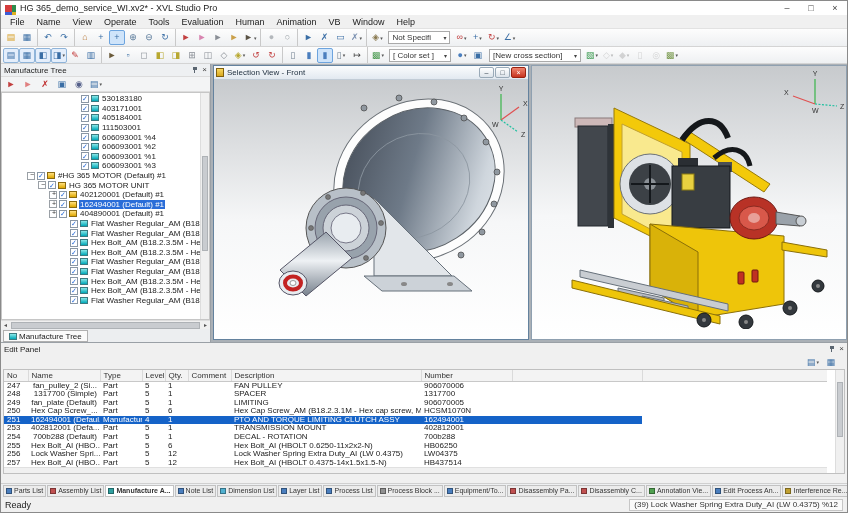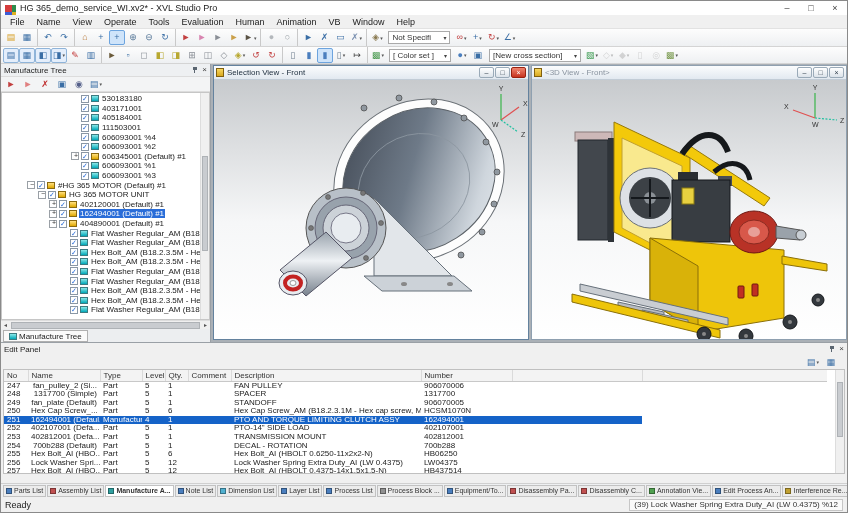--- a/index.html
+++ b/index.html
@@ -422,26 +422,20 @@
               <span class="tlabel">606093001 %4</span>
             </div>
 
             <div class="treerow" style="--ind: 5;">
               <span class="expander"></span>
               <span class="cb"></span>
               <span class="ticon"></span>
               <span class="tlabel">606093001 %2</span>
             </div>
 
-            <div class="treerow" style="--ind: 5;">
-              <span class="expander plus"></span>
-              <span class="cb"></span>
-              <span class="ticon assembly"></span>
-              <span class="tlabel">606345001 (Default) #1</span>
-            </div>
 
             <div class="treerow" style="--ind: 5;">
               <span class="expander"></span>
               <span class="cb"></span>
               <span class="ticon"></span>
               <span class="tlabel">606093001 %1</span>
             </div>
 
             <div class="treerow" style="--ind: 5;">
               <span class="expander"></span>
@@ -641,29 +635,20 @@
             </g>
             <text x="287" y="11" text-anchor="middle">Y</text>
             <text x="309" y="26">X</text>
             <text x="307" y="57">Z</text>
             <text x="278" y="47">W</text>
           </svg>
         </div>
       </div>
 
       <div class="mdiwin inactive" style="left:320px;width:316px;">
-        <div class="mdititle">
-          <span class="docicon"></span>
-          <span>&lt;3D View - Front&gt;</span>
-          <span class="mdibtns">
-            <span class="mdibtn">–</span>
-            <span class="mdibtn">□</span>
-            <span class="mdibtn">×</span>
-          </span>
-        </div>
         <div class="viewport">
           <svg width="314" height="263" viewBox="0 0 314 263">
 
             <rect x="43" y="52" width="37" height="9" fill="#cdb8b8" stroke="#8a7a7a"></rect>
             <rect x="46" y="60" width="30" height="100" fill="#42474d" stroke="#23282e"></rect>
             <rect x="76" y="58" width="6" height="104" fill="#2e3338"></rect>
 
             <polygon points="82,42 158,78 158,190 82,152" fill="#f3c90a" stroke="#96790a"></polygon>
             <polygon points="90,58 150,86 150,180 90,148" fill="#f9e98e" stroke="#c0a030"></polygon>
 
@@ -803,21 +788,21 @@
                 <td class="filler"></td>
               </tr>
 
               <tr class="row">
                 <td>249</td>
                 <td class="name">fan_plate (Default)</td>
                 <td>Part</td>
                 <td>5</td>
                 <td>1</td>
                 <td></td>
-                <td>STANDOFF</td>
+                <td>LIMITING</td>
                 <td>906070005</td>
                 <td></td>
                 <td class="filler"></td>
               </tr>
 
               <tr class="row">
                 <td>250</td>
                 <td class="name">Hex Cap Screw_...</td>
                 <td>Part</td>
                 <td>5</td>
@@ -835,32 +820,20 @@
                 <td>Manufacture a...</td>
                 <td>4</td>
                 <td>1</td>
                 <td></td>
                 <td>PTO AND TORQUE LIMITING CLUTCH ASSY</td>
                 <td>162494001</td>
                 <td></td>
                 <td class="filler"></td>
               </tr>
 
-              <tr class="row">
-                <td>252</td>
-                <td class="name">402107001 (Defa...</td>
-                <td>Part</td>
-                <td>5</td>
-                <td>1</td>
-                <td></td>
-                <td>PTO-14" SIDE LOAD</td>
-                <td>402107001</td>
-                <td></td>
-                <td class="filler"></td>
-              </tr>
 
               <tr class="row">
                 <td>253</td>
                 <td class="name">402812001 (Defa...</td>
                 <td>Part</td>
                 <td>5</td>
                 <td>1</td>
                 <td></td>
                 <td>TRANSMISSION MOUNT</td>
                 <td>402812001</td>

